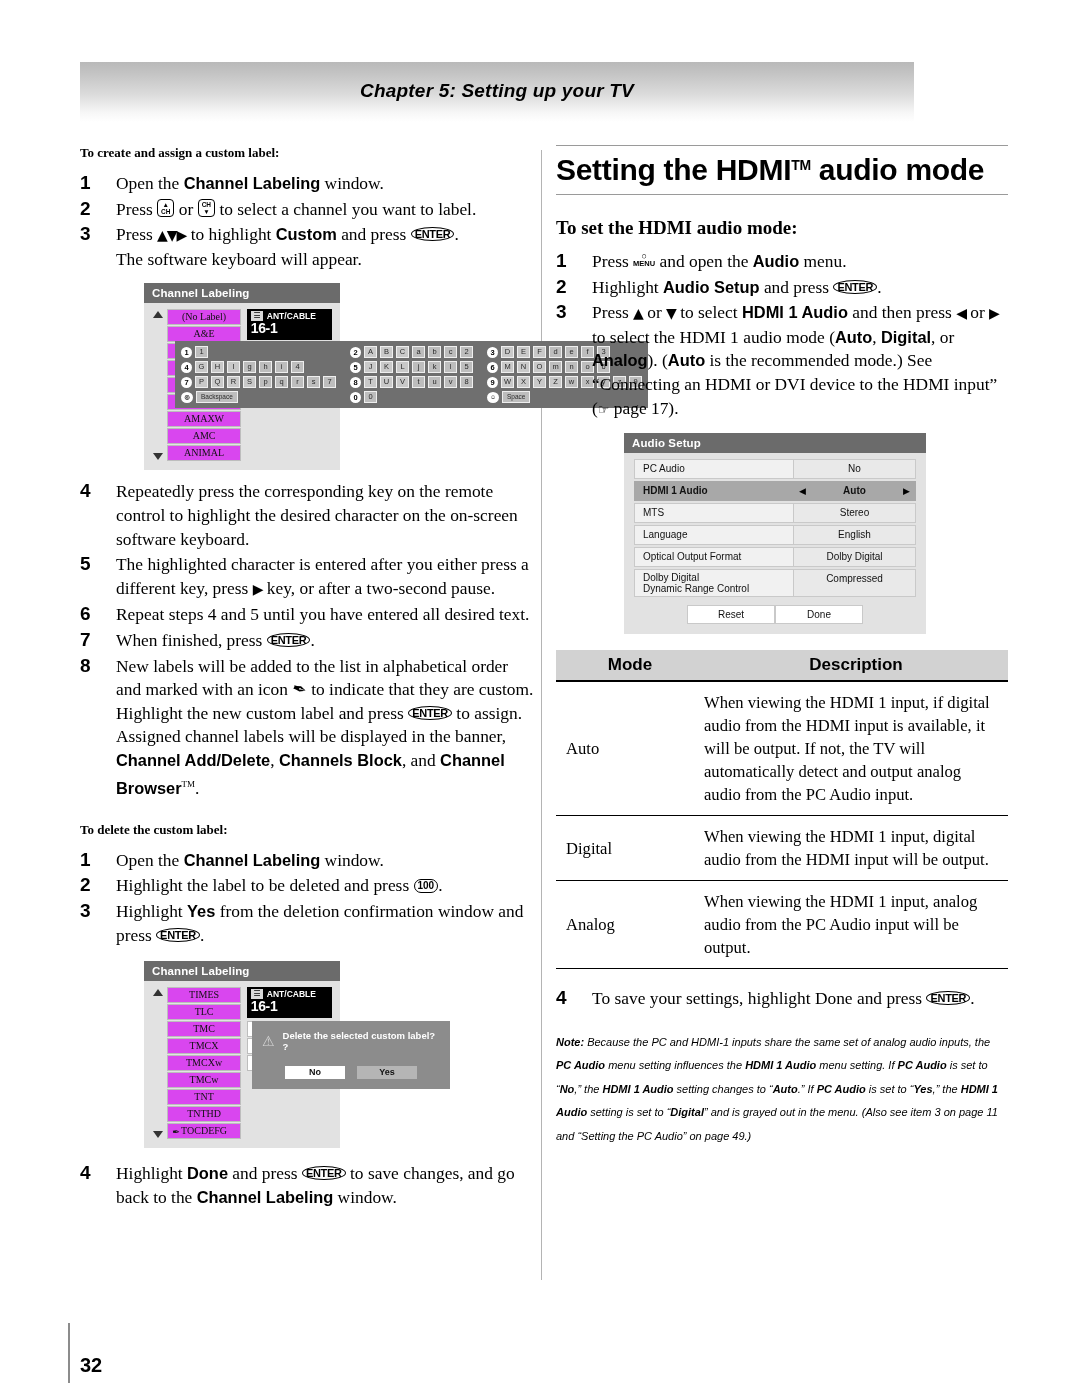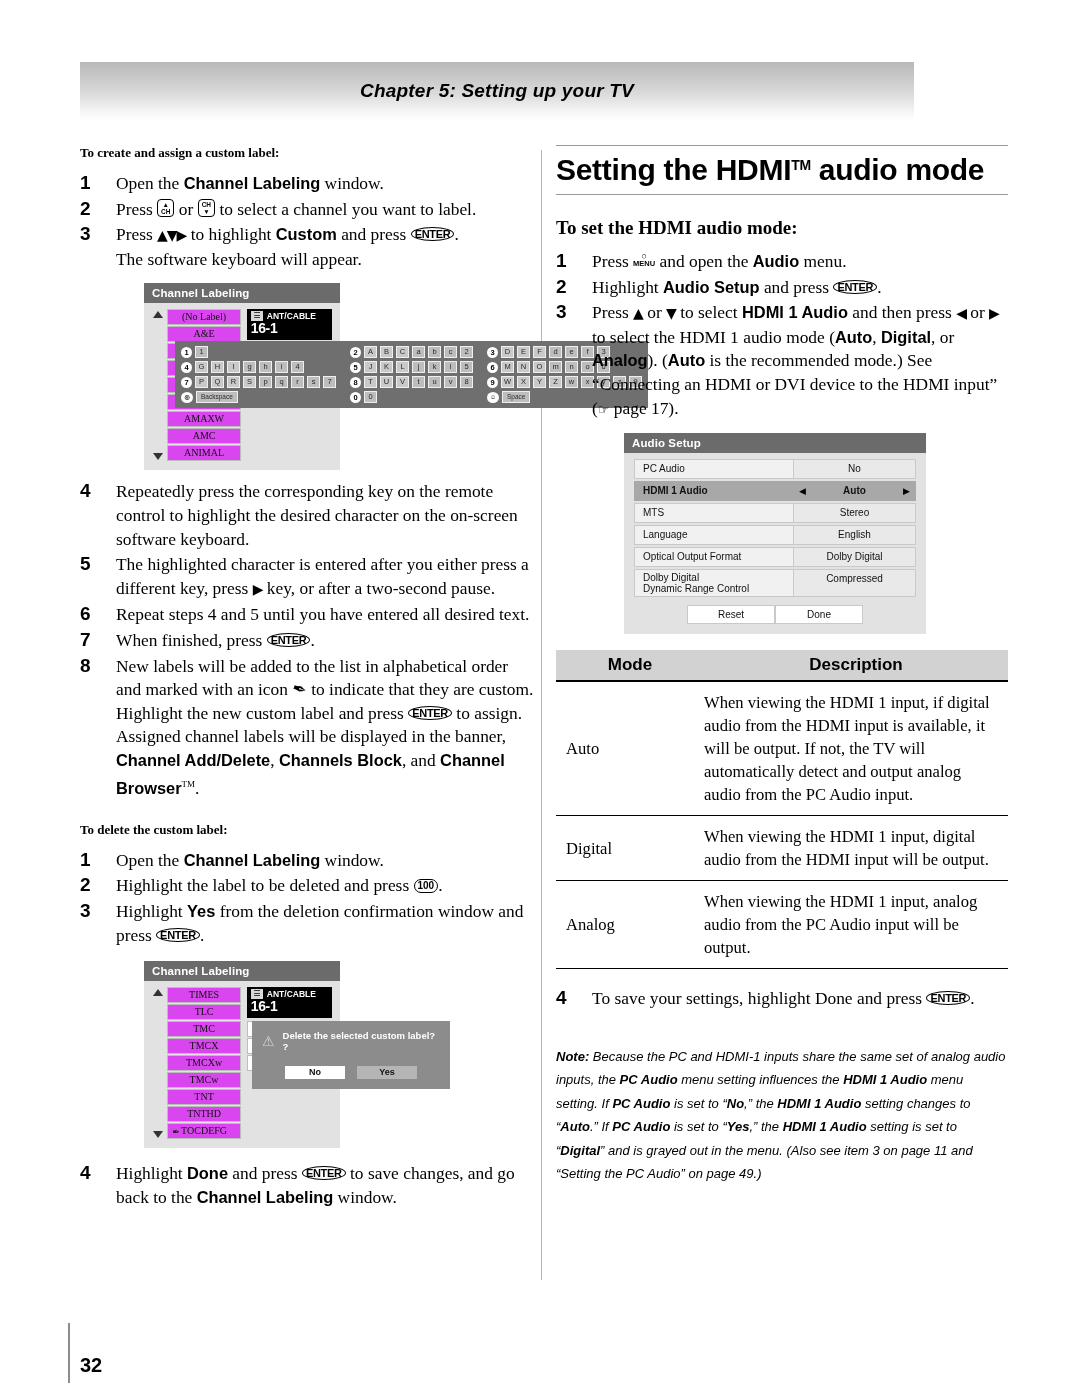--- a/index.html
+++ b/index.html
@@ -182,22 +182,22 @@
     font-size:17px;text-align:center;padding:5px 0 5px 10px;border-bottom:2px solid #000;
   }
   table.modes td{
     padding:9px 8px 9px 10px;vertical-align:middle;border-bottom:1.6px solid #000;
     line-height:23px;
   }
   table.modes td.mode{width:120px;}
 
   
   .note{
-    margin-top:34px;font-family:"Liberation Sans", sans-serif;font-style:italic;
-    font-size:13px;line-height:23.5px;
+    margin-top:20px;font-family:"Liberation Sans", sans-serif;font-style:italic;
+    font-size:11px;line-height:23.5px;
   }
   .note b{font-style:italic;}
 
   
   .folio{position:absolute;left:80px;bottom:22px;font-family:"Liberation Sans", sans-serif;font-weight:bold;font-size:20px;}
   .folio-rule{position:absolute;left:68px;bottom:16px;width:2px;height:60px;background:#8c8c8c;}
 </style>
 </head>
 <body>
 

